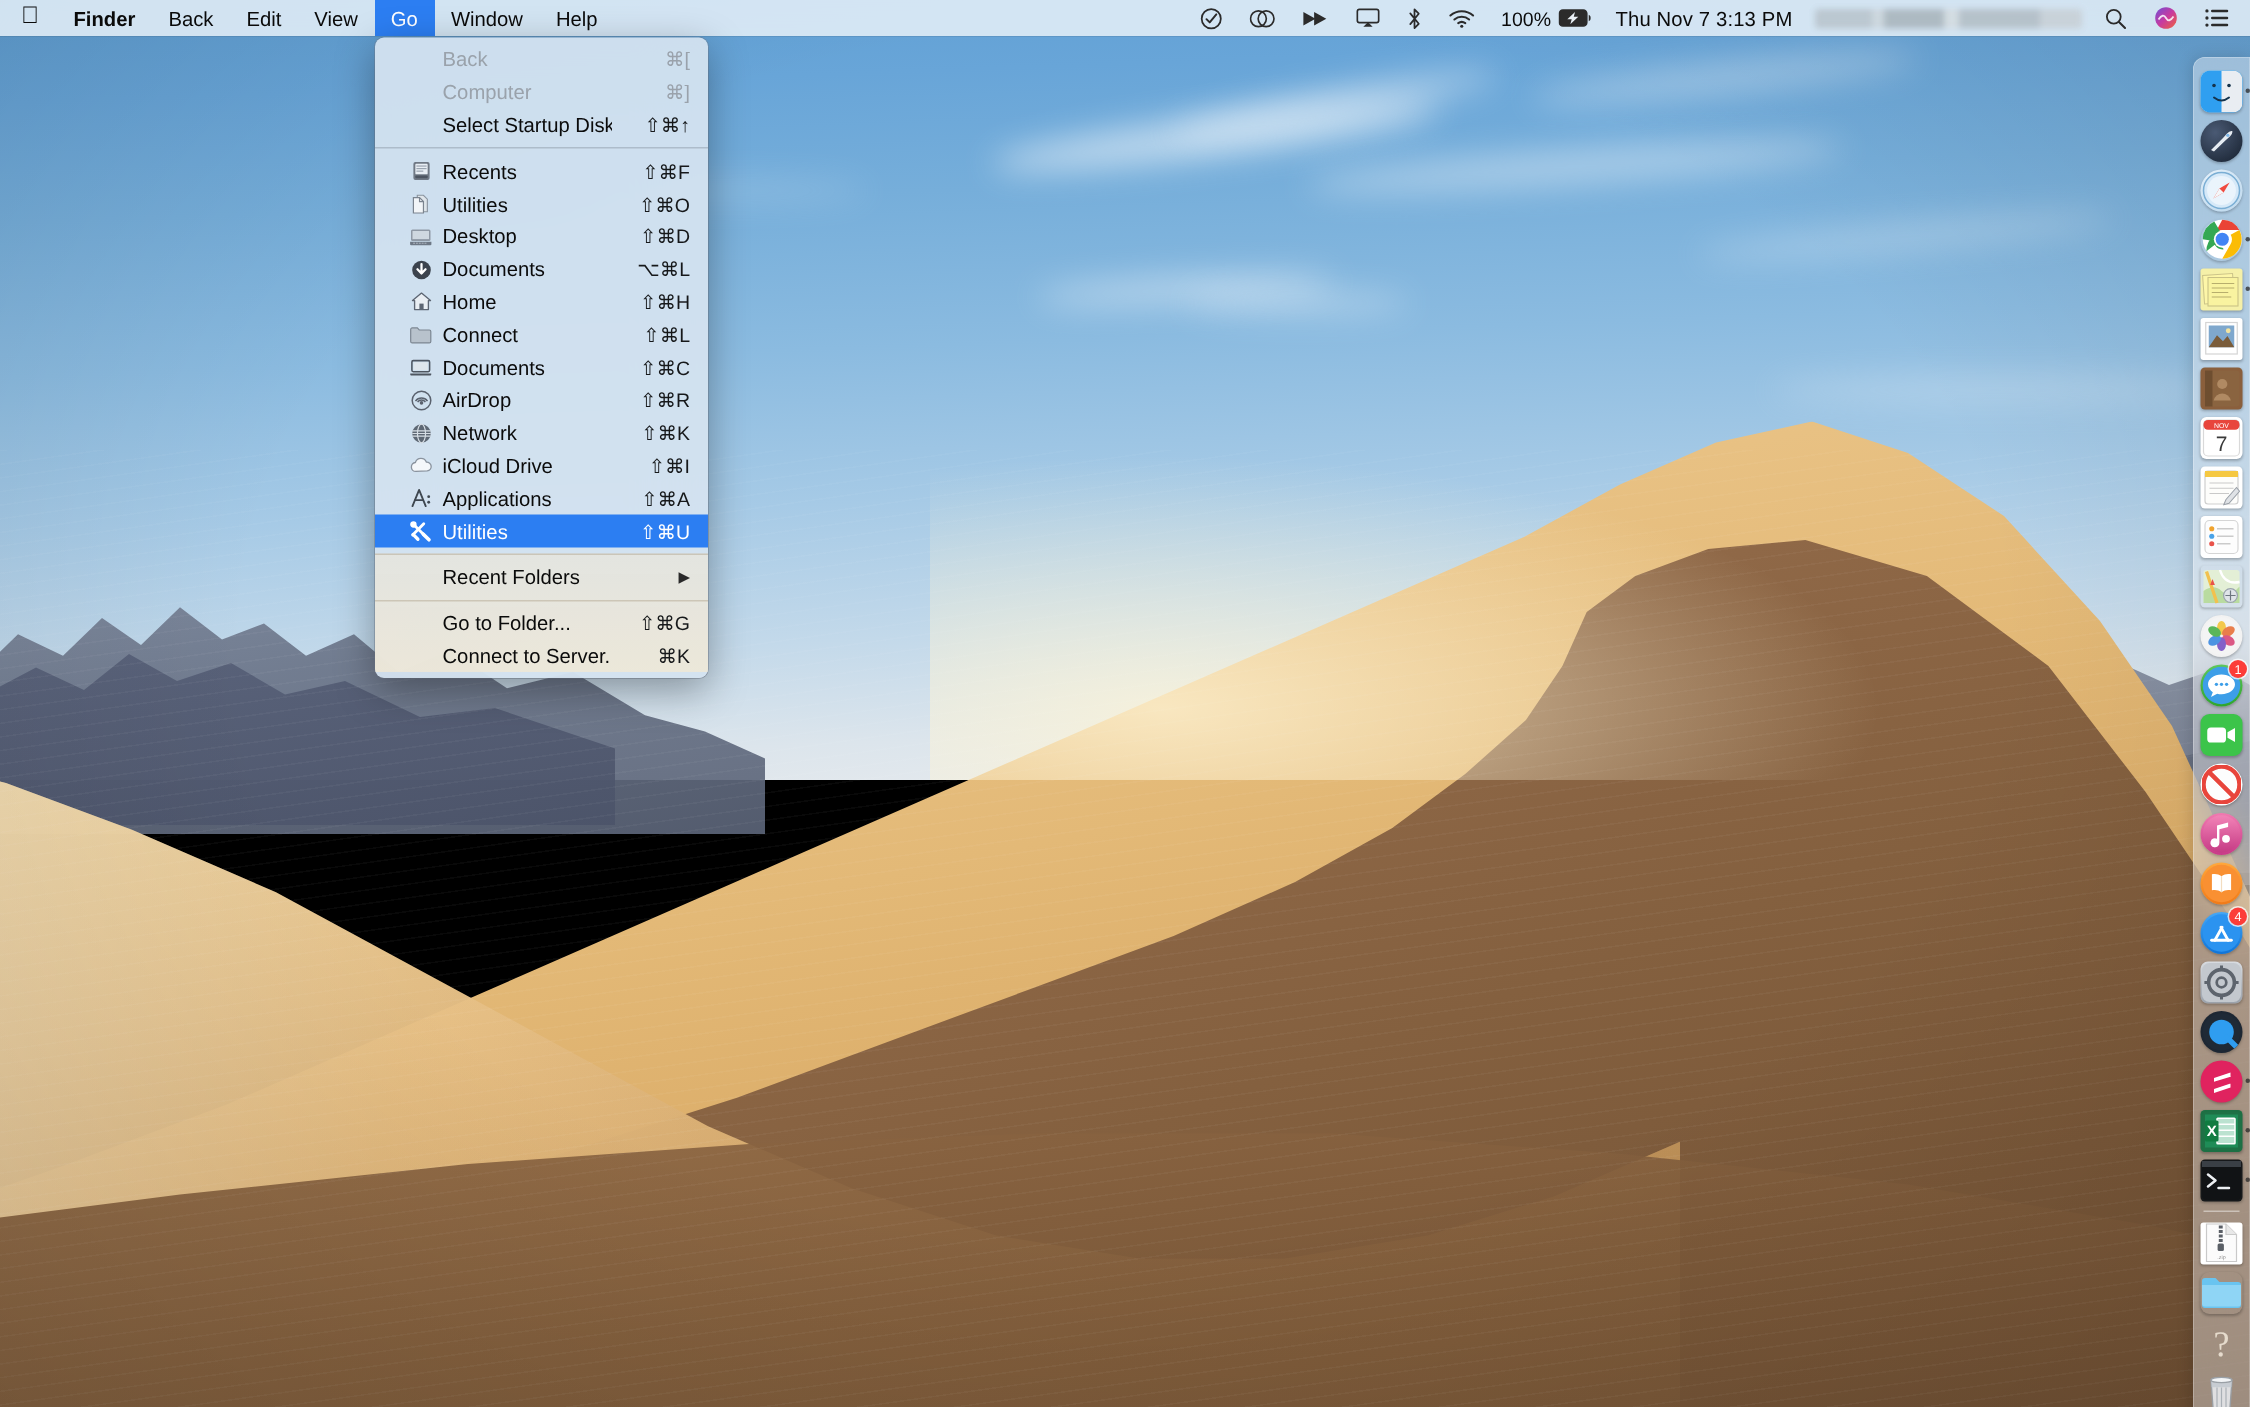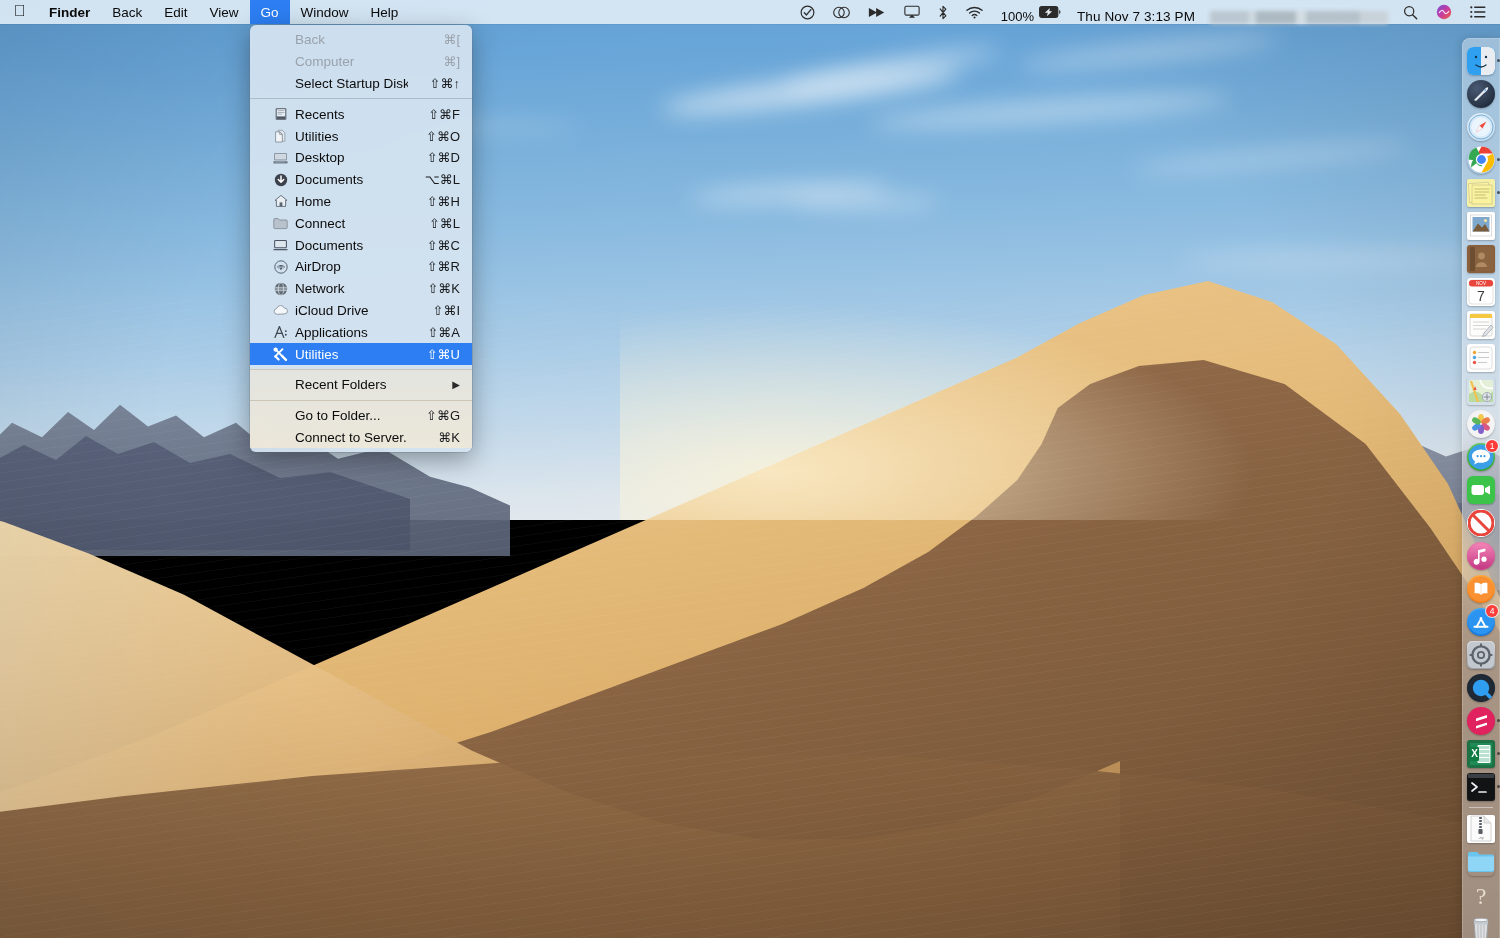--- a/index.html
+++ b/index.html
@@ -162,21 +162,21 @@
     height:24px; padding:0 11px; display:flex; align-items:center;
     white-space:nowrap; cursor:default;
   }
   .mb-item.apple{ padding:0 12px 0 14px; }
   .mb-item.bold{ font-weight:bold; }
   .mb-item.active{ background:#2c7ef2; color:#ffffff; }
   .apple-glyph{ font-size:16px; line-height:1; position:relative; top:-1px; }
 
   .mb-right{
     position:absolute; right:0; top:0; height:24px;
-    display:flex; align-items:flex-end; padding-right:8px;
+    display:flex; align-items:center; padding-right:8px;
   }
   .mb-stat{ height:24px; padding:0 9px; display:flex; align-items:center; cursor:default; }
   .mb-stat svg{ display:block; }
   .mb-clock{ padding:0 9px; font-size:13.5px; letter-spacing:.1px; }
   .mb-batt{ font-size:13px; padding:0 3px 0 9px; }
   .redacted{
     width:178px; height:13px; margin:0 6px;
     background:linear-gradient(90deg,
       #b9c4cc 0 38px, #cdd6dc 38px 46px, #aab5bd 46px 86px,
       #d4dbe0 86px 96px, #b3bec6 96px 150px, #c8d0d6 150px 178px);

